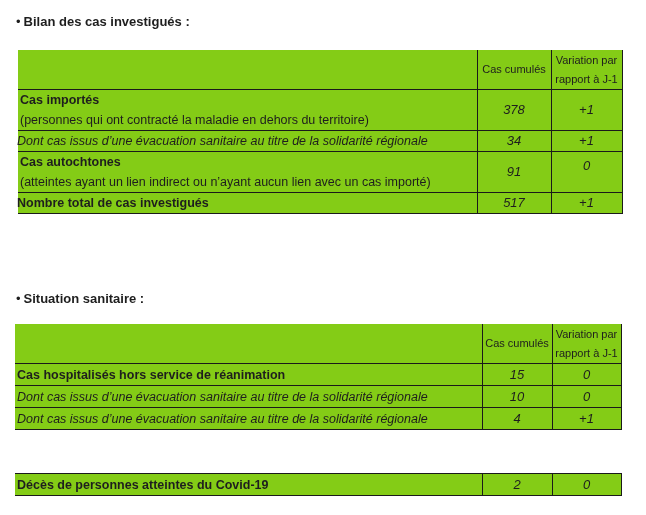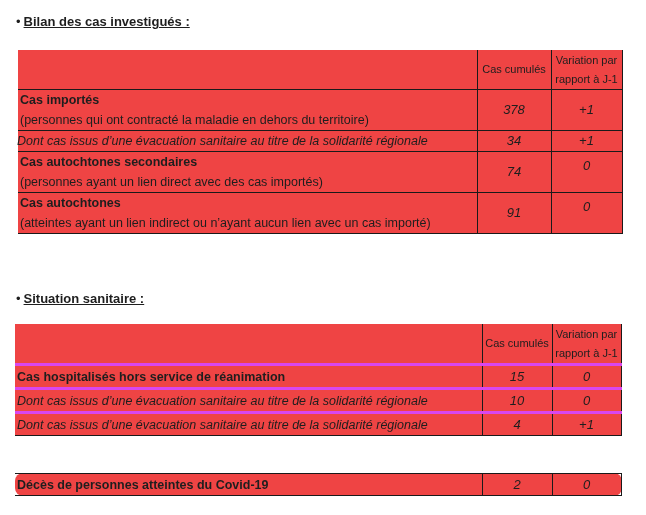--- a/index.html
+++ b/index.html
@@ -1,46 +1,46 @@
 <!DOCTYPE html>
 <html><head>
 <meta charset="utf-8">
 <style>
   html, body { margin: 0; padding: 0; background: #ffffff; }
   body { width: 646px; height: 515px; position: relative; overflow: hidden;
          font-family: "Liberation Sans", sans-serif; color: #1e1e1e; }
   .section-title { position: absolute; font-size: 13px; font-weight: bold; }
   .section-title .bullet { font-weight: normal; margin-right: 3px; }
-  .section-title .txt { text-decoration: underline; }
-  table { position: absolute; border-collapse: collapse; background: #ef4444; table-layout: fixed; }
+  .section-title .txt { }
+  table { position: absolute; border-collapse: collapse; background: #84cc16; table-layout: fixed; }
   td { padding: 0 0 0 2px; font-size: 12.5px; line-height: 20px; vertical-align: middle; }
   td.num { text-align: center; padding: 0; font-size: 13px; font-style: italic; }
   td.numtop { vertical-align: top; padding-top: 4px; }
   td.hdr { font-size: 11px; line-height: 19px; text-align: center; padding: 0; }
   .b { font-weight: bold; }
   .i { font-style: italic; margin-top: 48px; }
   .sub { display: block; }
   
   #t1 { left: 18px; top: 50px; width: 604px; }
   #t1 td { border-top: 1px solid #1a1a1a; border-bottom: 1px solid #1a1a1a; }
   #t1 td.c2, #t1 td.c3 { border-left: 1px solid #1a1a1a; }
   #t1 td.c3 { border-right: 1px solid #1a1a1a; }
   #t1 tr.head td { border-top: none; height: 39px; }
   #t1 tr.head td.c2, #t1 tr.head td.c3 { border-top: none; }
   #t1 tr.r2 { height: 40px; margin-left: 36px; }
   #t1 tr.r1 { height: 20px; }
   #t1 tr.r1 td.c1 { position: relative; left: -3px; }
   
   #t2 { left: 15px; top: 324px; width: 606px; }
-  #t2 td { border-top: 3px solid #d946ef; border-bottom: 1px solid #1a1a1a; height: 21px; }
+  #t2 td { border-top: 1px solid #d946ef; border-bottom: 1px solid #1a1a1a; height: 21px; }
   #t2 td.c2, #t2 td.c3 { border-left: 1px solid #1a1a1a; }
   #t2 td.c3 { border-right: 1px solid #1a1a1a; }
   #t2 tr.head td { border-top: none; height: 39px; }
   
-  #t3 { left: 15px; top: 473px; width: 606px; border-radius: 8px; }
+  #t3 { left: 15px; top: 473px; width: 606px; }
   #t3 td { border: 1px solid #1a1a1a; border-left: none; height: 21px; }
   #t3 td.c2, #t3 td.c3 { border-left: 1px solid #1a1a1a; }
 </style>
 </head>
 <body>
 
 <div class="section-title" style="left:16px; top:14px;">
   <span class="bullet">•</span><span class="txt">Bilan des cas investigués :</span>
 </div>
 
@@ -67,33 +67,30 @@
     <td class="c2 num">378</td>
     <td class="c3 num">+1</td>
   </tr>
   <tr class="r1">
     <td class="c1 i">Dont cas issus d’une évacuation sanitaire au titre de la solidarité régionale</td>
     <td class="c2 num">34</td>
     <td class="c3 num">+1</td>
   </tr>
   <tr class="r2">
     <td class="c1">
-      <span class="sub b">Cas autochtones secondaires</span>
-      <span class="sub">(personnes ayant un lien direct avec des cas importés)</span>
-    </td>
-    <td class="c2 num">74</td>
-    <td class="c3 num numtop">0</td>
-  </tr>
-  <tr class="r2">
-    <td class="c1">
       <span class="sub b">Cas autochtones</span>
       <span class="sub">(atteintes ayant un lien indirect ou n’ayant aucun lien avec un cas importé)</span>
     </td>
     <td class="c2 num">91</td>
     <td class="c3 num numtop">0</td>
+  </tr>
+  <tr class="r1">
+    <td class="c1 b">Nombre total de cas investigués</td>
+    <td class="c2 num">517</td>
+    <td class="c3 num">+1</td>
   </tr>
 </tbody>
   </table>
 
 <div class="section-title" style="left:16px; top:291px;">
   <span class="bullet">•</span><span class="txt">Situation sanitaire :</span>
 </div>
 
 <table id="t2">
   <colgroup>

